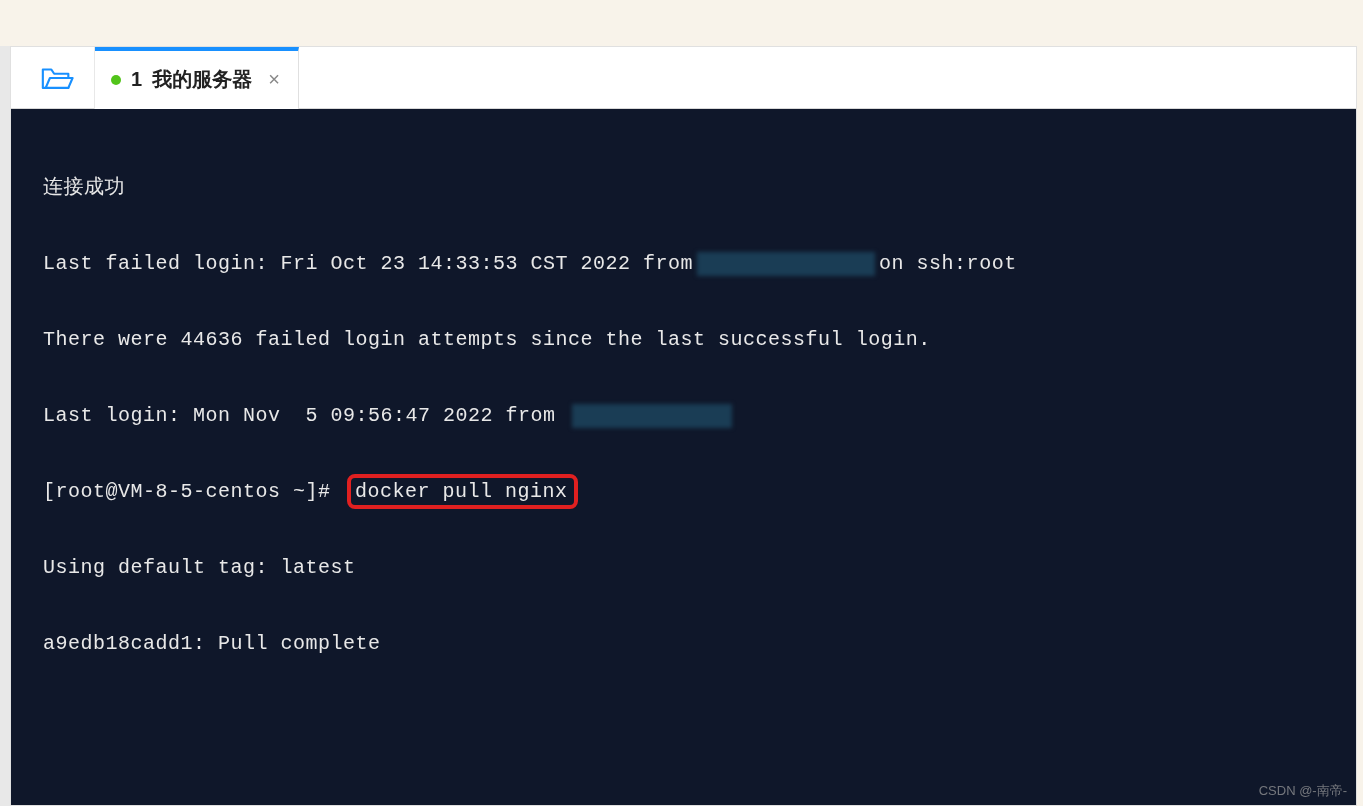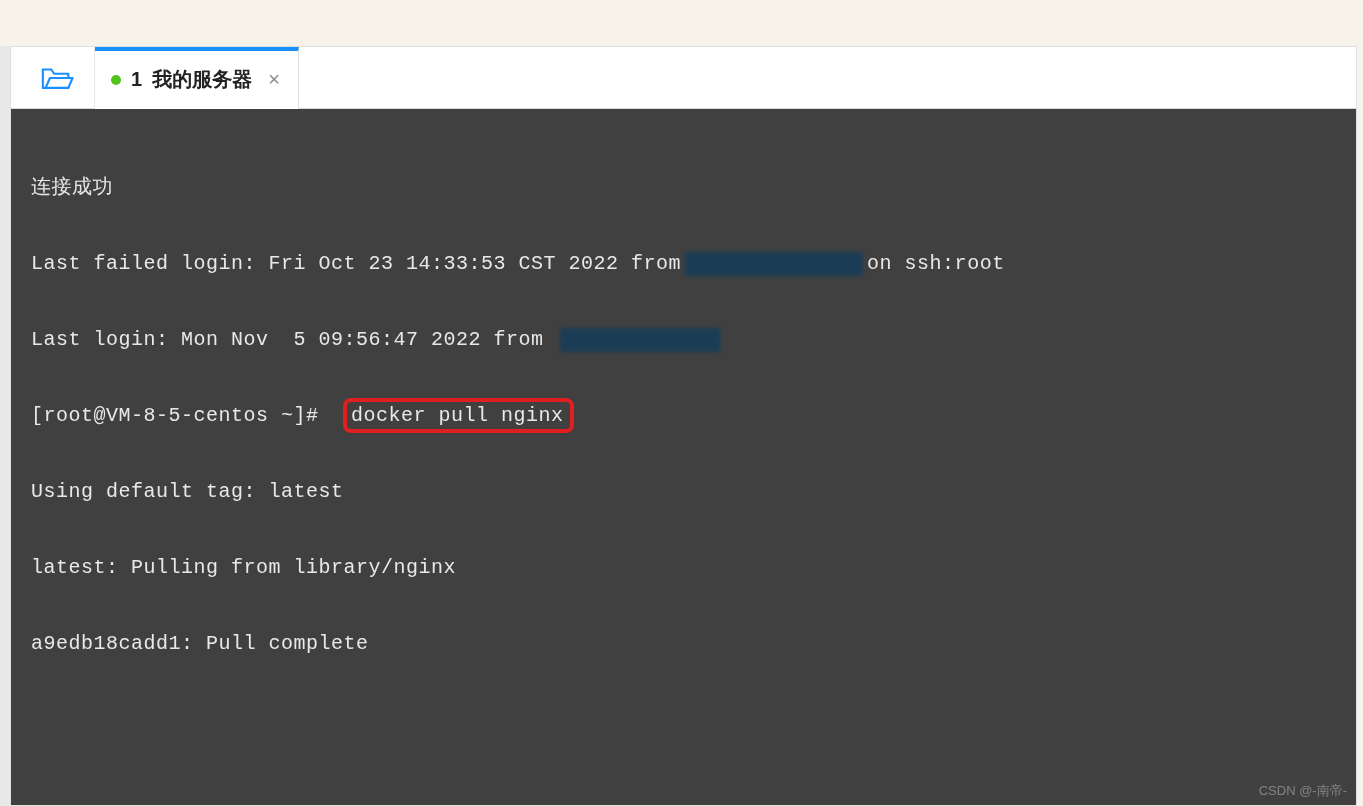--- a/index.html
+++ b/index.html
@@ -62,26 +62,26 @@
       font-weight: 600;
       color: #222;
     }
     .tab-close {
       font-size: 20px;
       color: #888;
       margin-left: 6px;
       cursor: pointer;
     }
     .terminal {
-      background: #404040;
+      background: #0f172a;
       color: #e8e8e8;
       font-family: "Consolas", "Courier New", monospace;
       font-size: 20px;
       line-height: 1.9;
-      padding: 22px 20px;
+      padding: 22px 32px;
       height: calc(100% - 62px);
       overflow: hidden;
       white-space: pre;
       letter-spacing: 0.5px;
     }
     .terminal .line { display: block; }
     .blur1 {
       display: inline-block;
       width: 178px;
       height: 24px;
@@ -96,21 +96,21 @@
       height: 24px;
       background: #1a3d55;
       filter: blur(2px);
       vertical-align: middle;
       margin: 0 4px;
     }
     .highlight-box {
       border: 4px solid #e02020;
       border-radius: 8px;
       padding: 2px 6px 2px 4px;
-      margin-left: 12px;
+      margin-left: 4px;
     }
     .side-shadow {
       position: absolute;
       left: 0;
       top: 46px;
       width: 10px;
       bottom: 0;
       background: #e8e8e8;
     }
     .watermark {
@@ -140,24 +140,24 @@
       <span class="tab-dot"></span>
       <span class="tab-label">1</span>
       <span class="tab-label">我的服务器</span>
       <span class="tab-close">×</span>
     </div>
   </div>
 
   <div class="terminal">
 <span class="line">连接成功</span>
 <span class="line"><span>Last failed login: Fri Oct 23 14:33:53 CST 2022 from</span><span class="blur1"></span><span>on ssh:root</span></span>
+<span class="line">There were 44636 failed login attempts since the last successful login.</span>
 <span class="line"><span>Last login: Mon Nov  5 09:56:47 2022 from </span><span class="blur2"></span></span>
 <span class="line"><span>[root@VM-8-5-centos ~]# </span><span class="highlight-box">docker pull nginx</span></span>
 <span class="line">Using default tag: latest</span>
-<span class="line">latest: Pulling from library/nginx</span>
 <span class="line">a9edb18cadd1: Pull complete</span>
 
 
 
 
 
 
 
 
   </div>

